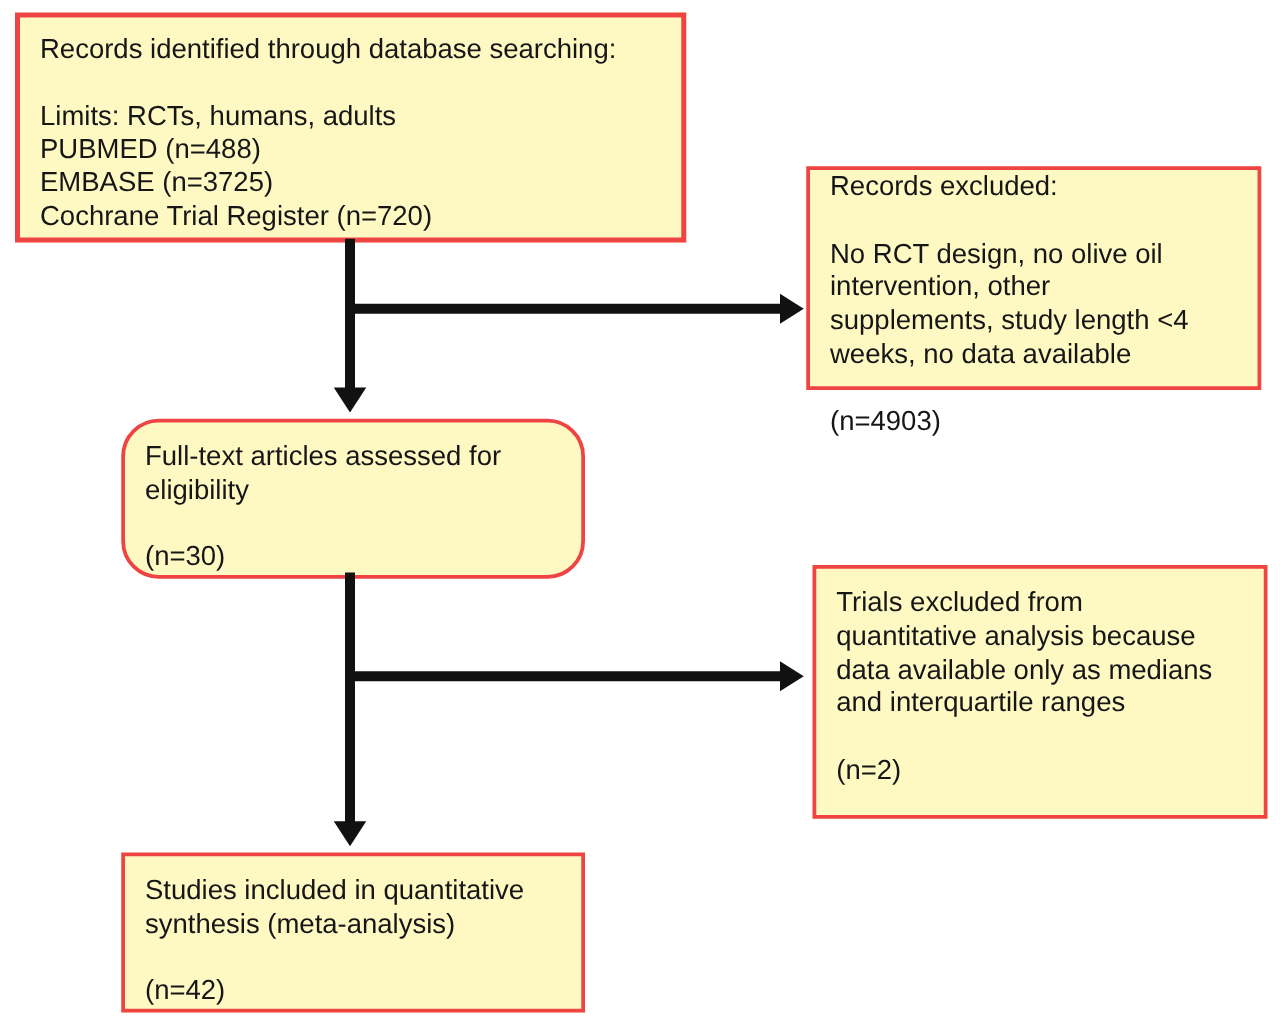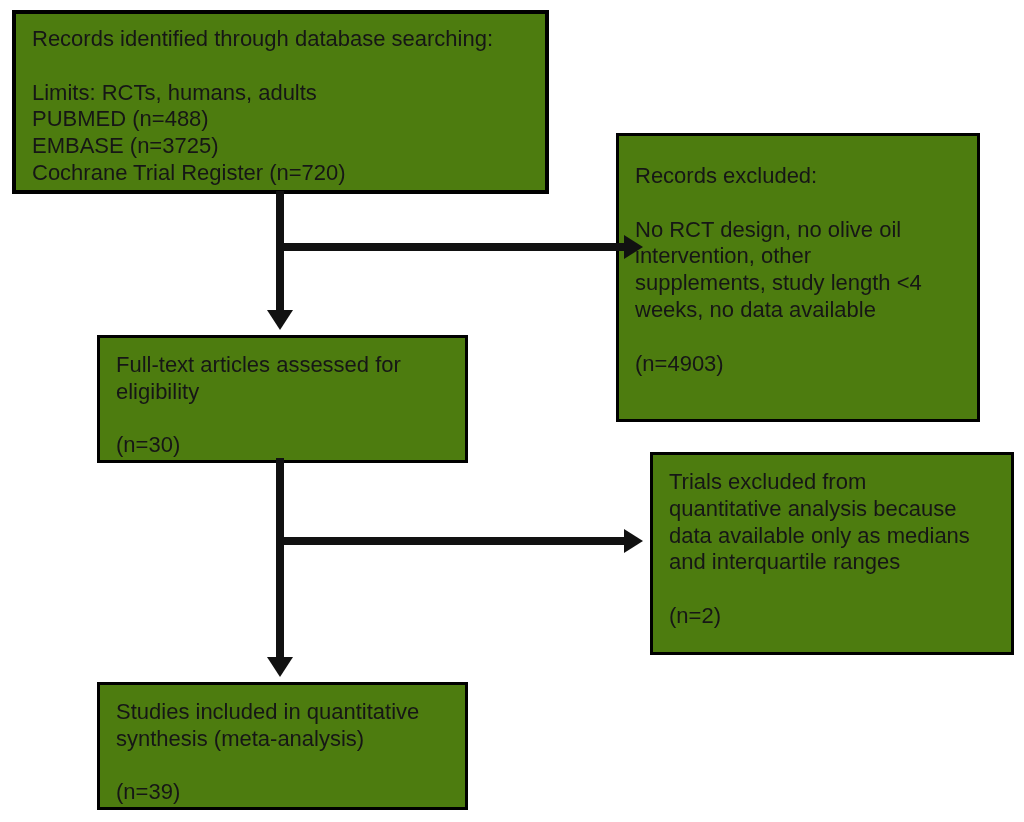--- a/index.html
+++ b/index.html
@@ -11,46 +11,47 @@
     position: relative;
     width: 1024px;
     height: 822px;
     background: #ffffff;
     font-family: "Liberation Sans", sans-serif;
     color: #111111;
     overflow: hidden;
   }
   .box {
     position: absolute;
-    background: #4d7c0f;
-    border: 3px solid #000000;
+    background: #fef9c3;
+    border: 3px solid #ef4444;
     box-sizing: border-box;
   }
   .box-text {
     font-size: 22px;
     line-height: 1.22;
     white-space: pre-line;
     color: #161616;
   }
   
   #box-identified {
     left: 12px; top: 10px;
     width: 537px; height: 184px;
     border-width: 4px;
     padding: 12px 16px;
   }
   #box-excluded-records {
-    left: 616px; top: 133px;
-    width: 364px; height: 289px;
-    padding: 27px 16px;
+    left: 645px; top: 133px;
+    width: 364px; height: 179px;
+    padding: 0 16px;
   }
   #box-fulltext {
     left: 97px; top: 335px;
     width: 371px; height: 128px;
     padding: 14px 16px;
+    border-radius: 30px;
   }
   #box-excluded-trials {
     left: 650px; top: 452px;
     width: 364px; height: 203px;
     padding: 14px 16px;
   }
   #box-included {
     left: 97px; top: 682px;
     width: 371px; height: 128px;
     padding: 14px 16px;
@@ -127,21 +128,21 @@
 data available only as medians
 and interquartile ranges
 
 (n=2)</div>
   </div>
 
   <div class="box" id="box-included">
     <div class="box-text">Studies included in quantitative
 synthesis (meta-analysis)
 
-(n=39)</div>
+(n=42)</div>
   </div>
 
   <div class="shaft-v" id="vshaft1"></div>
   <div class="arrowhead-down" id="vhead1"></div>
 
   <div class="shaft-h" id="hshaft1"></div>
   <div class="arrowhead-right" id="hhead1"></div>
 
   <div class="shaft-v" id="vshaft2"></div>
   <div class="arrowhead-down" id="vhead2"></div>

